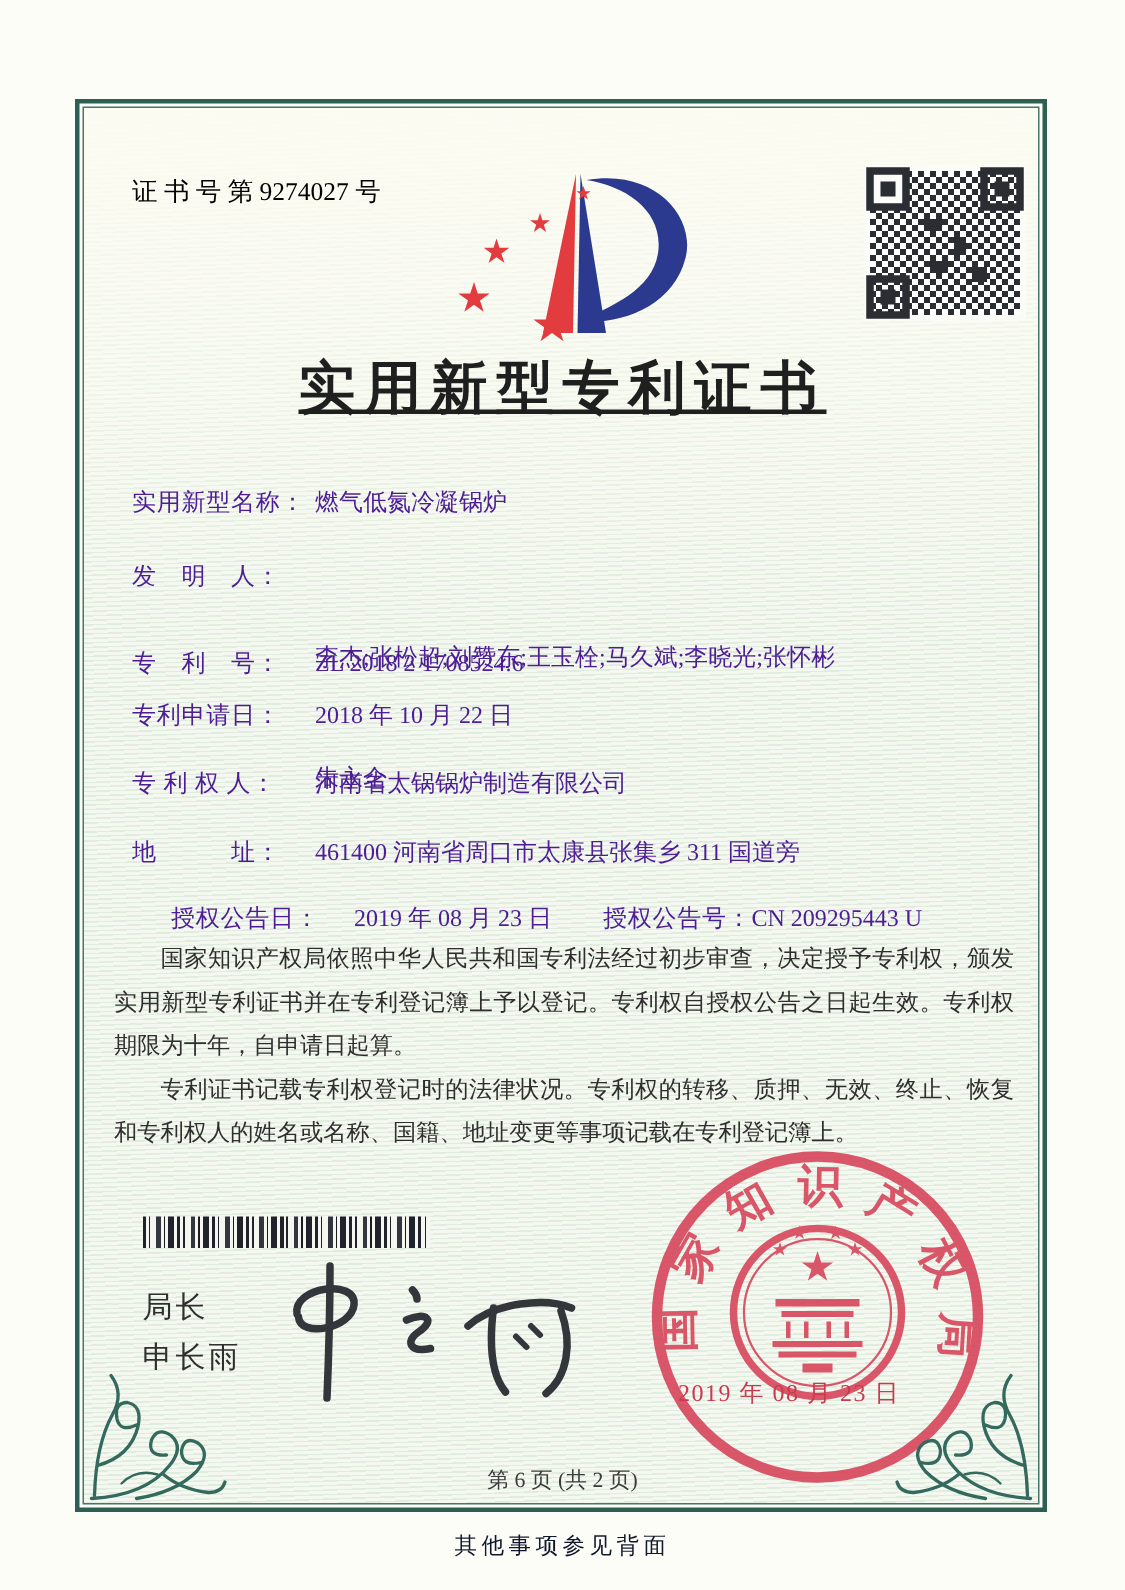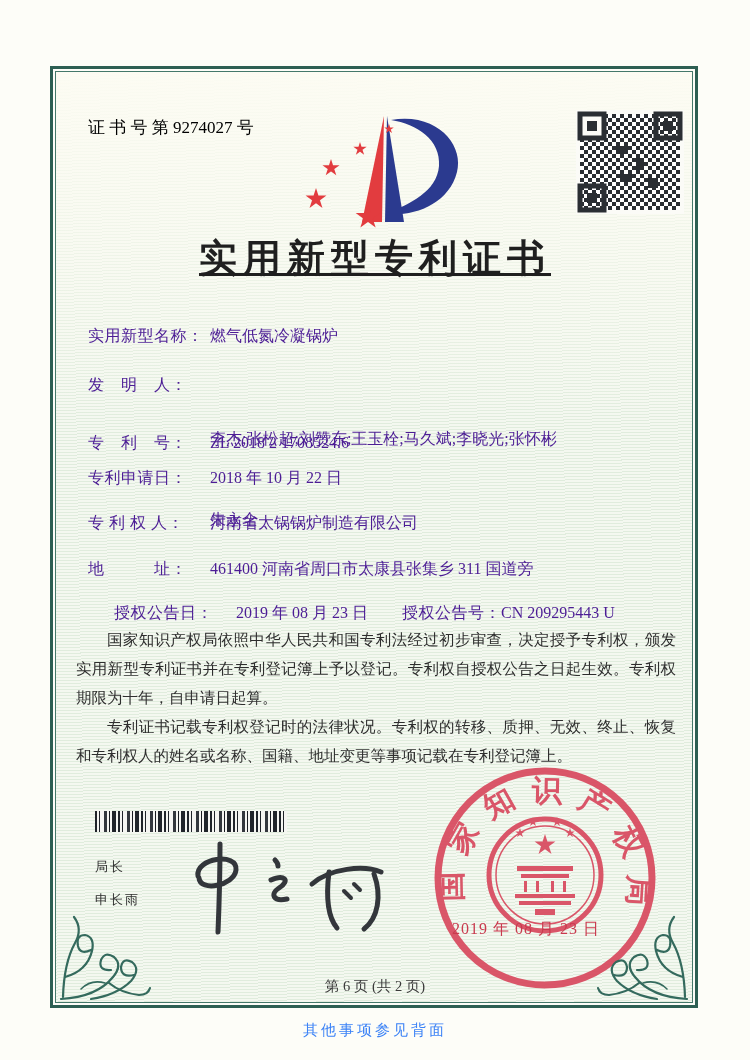--- a/index.html
+++ b/index.html
@@ -30,23 +30,23 @@
   .title{left:0;top:233px;width:100%;text-align:center;font-size:38px;font-weight:600;
          letter-spacing:6px;color:#1f1f1f;text-decoration:underline;}
   .fieldrow{left:88px;width:585px;display:flex;font-size:16px;color:#4c1d95;line-height:27px;}
   .fieldrow .lbl{width:122px;flex:0 0 122px;white-space:pre;letter-spacing:.5px;}
   .fieldrow .val{white-space:pre-wrap;}
   .grant-pair2{position:absolute;left:288px;top:0;display:flex;}
   .grant-pair2 .lbl{width:auto;flex:none;}
   .paras{left:76px;top:625px;width:600px;font-size:15.5px;line-height:29px;color:#2e2e2e;
          text-align:justify;}
   .paras p{margin:0;text-indent:2em;}
-  .director{left:95px;font-size:13px;color:#2f2f2f;letter-spacing:2px;}
+  .director{left:95px;font-size:20px;color:#2f2f2f;letter-spacing:2px;}
   .page-num{left:0;top:977px;width:100%;text-align:center;font-size:14.5px;color:#3a3a3a;white-space:pre;}
-  .back-note{left:0;top:1021px;width:100%;text-align:center;font-size:15px;color:#3b82f6;letter-spacing:3px;}
+  .back-note{left:0;top:1021px;width:100%;text-align:center;font-size:15px;color:#0f172a;letter-spacing:3px;}
   .seal-date{left:452px;top:919px;font-size:16px;color:#c93a4e;white-space:pre;z-index:9;letter-spacing:1px;}
   
   .barcode{
     left:95px;top:811px;width:192px;height:21px;
     background:repeating-linear-gradient(90deg,
       #20242a 0 2px, #f5f5f2 2px 4px, #20242a 4px 5px, #f5f5f2 5px 9px,
       #33373d 9px 12px, #f5f5f2 12px 14px, #191c21 14px 15px, #f5f5f2 15px 17px,
       #20242a 17px 21px, #f5f5f2 21px 23px);
   }
   svg{display:block;}

